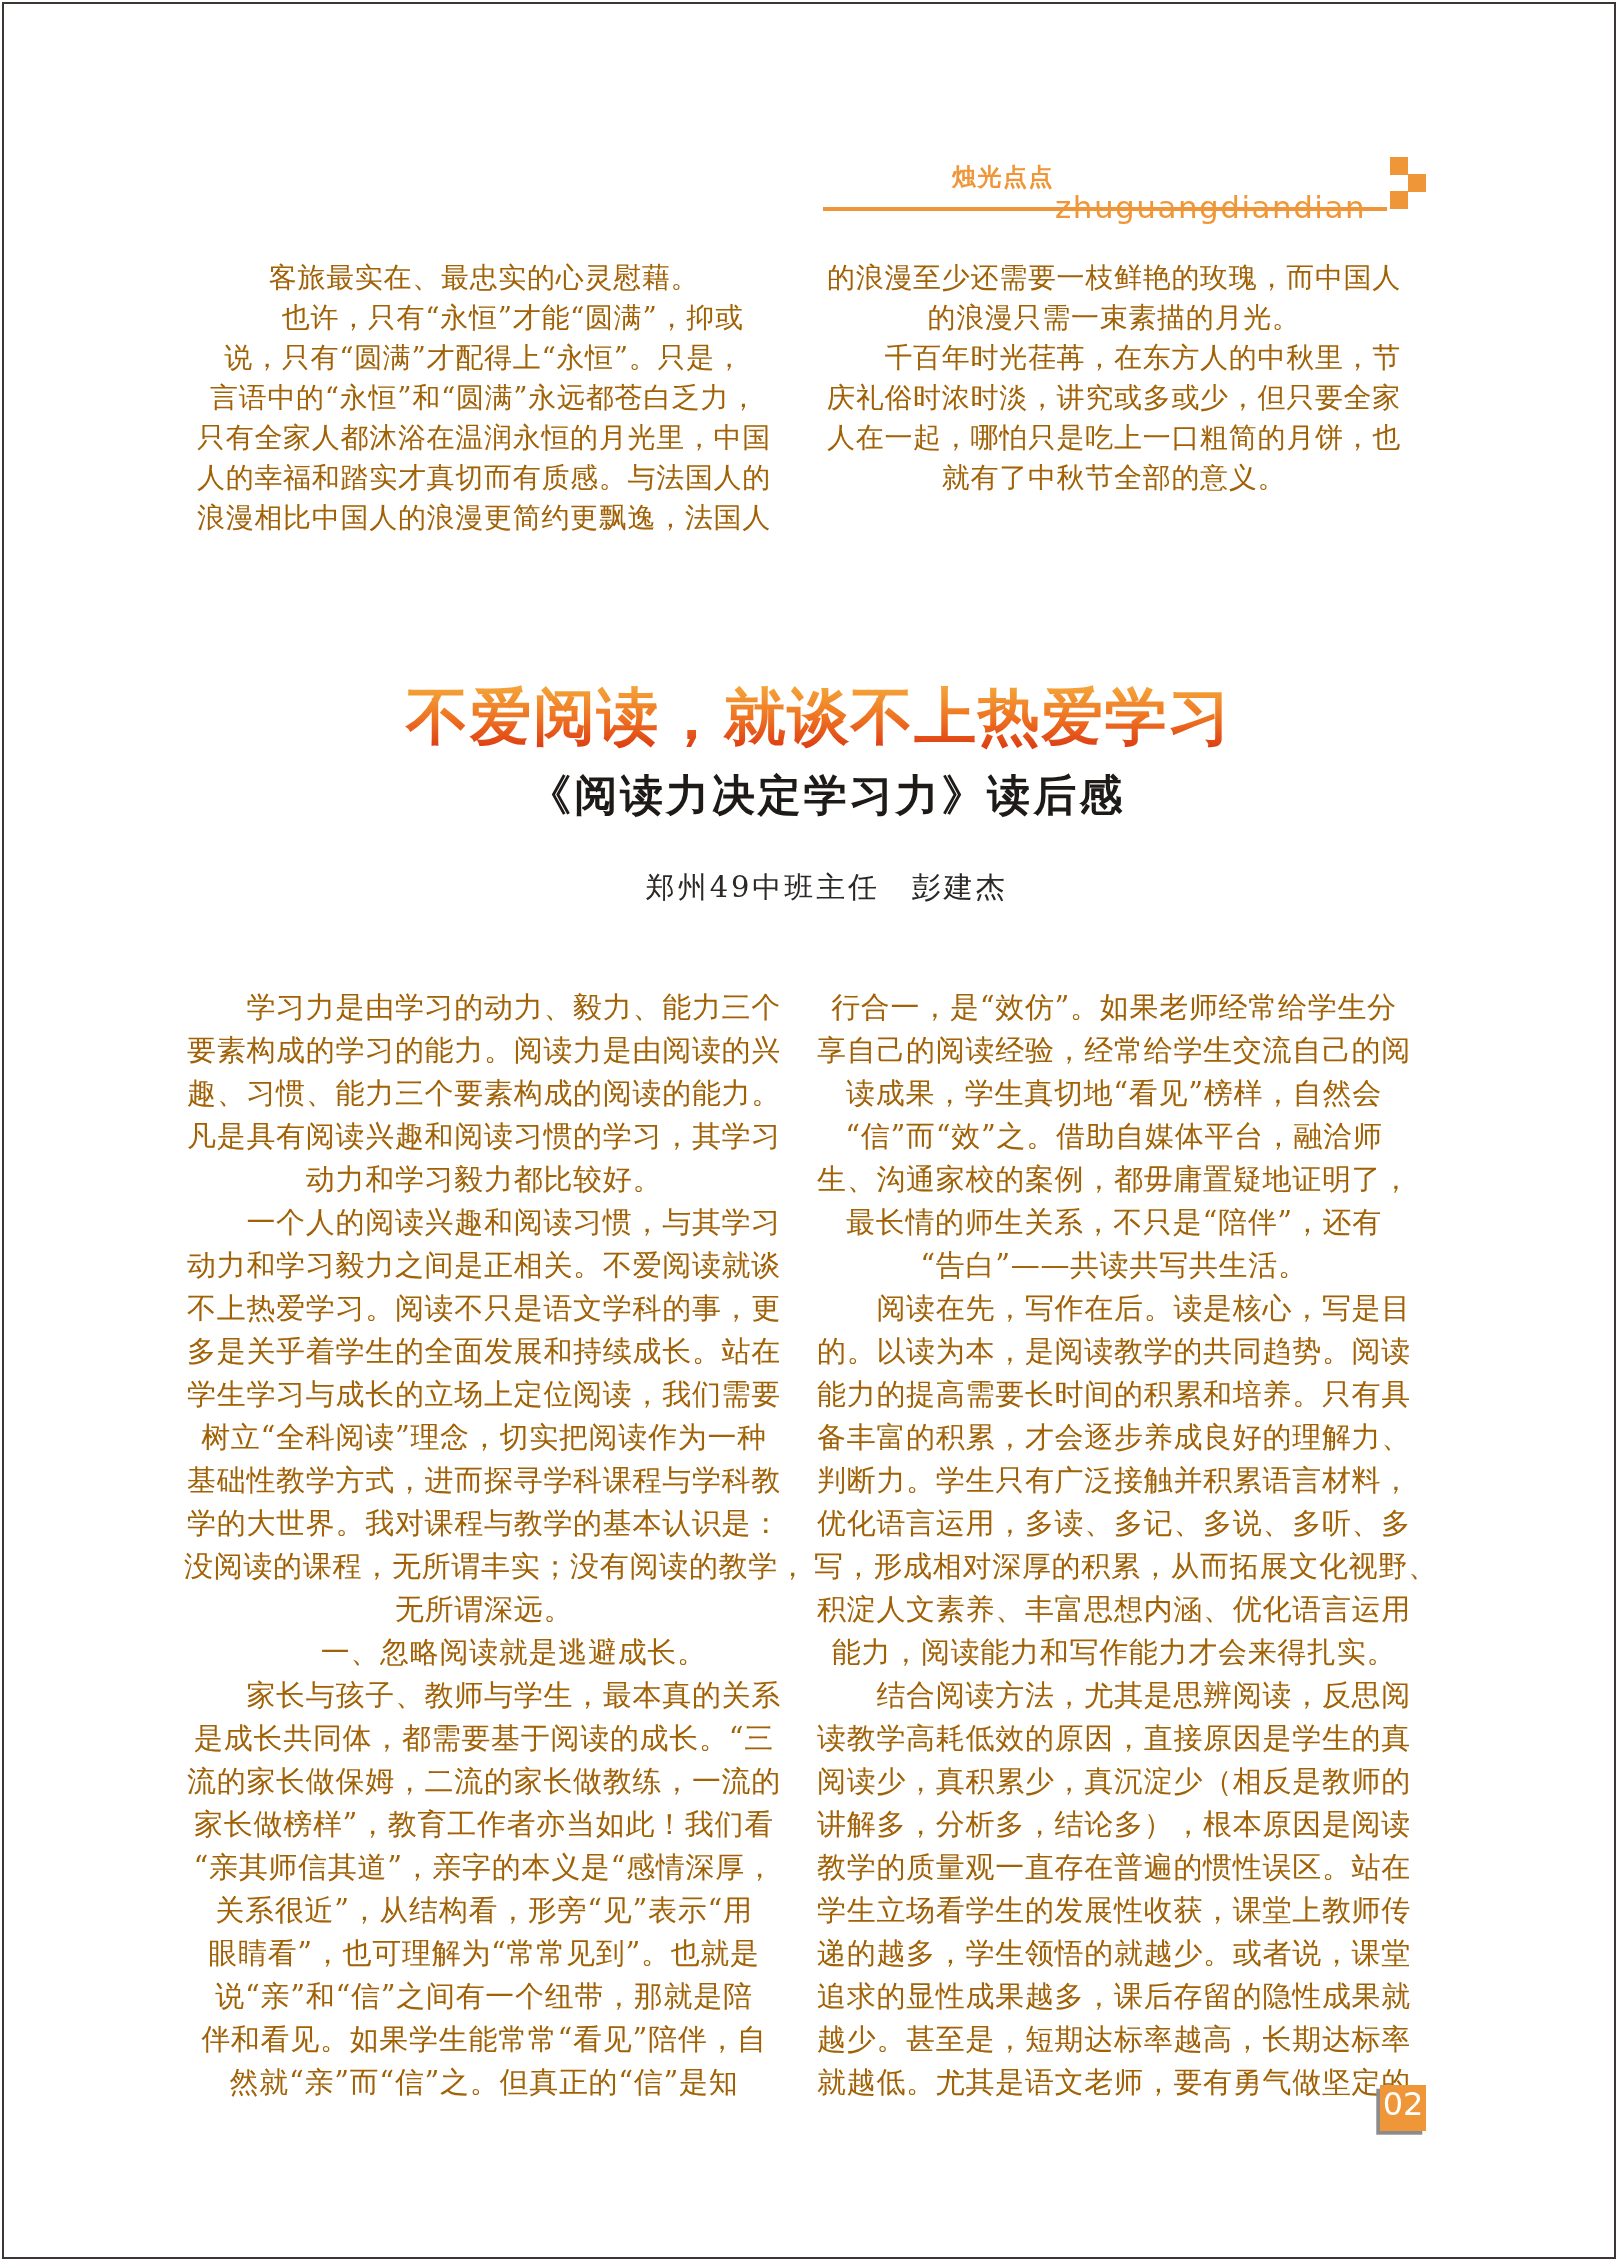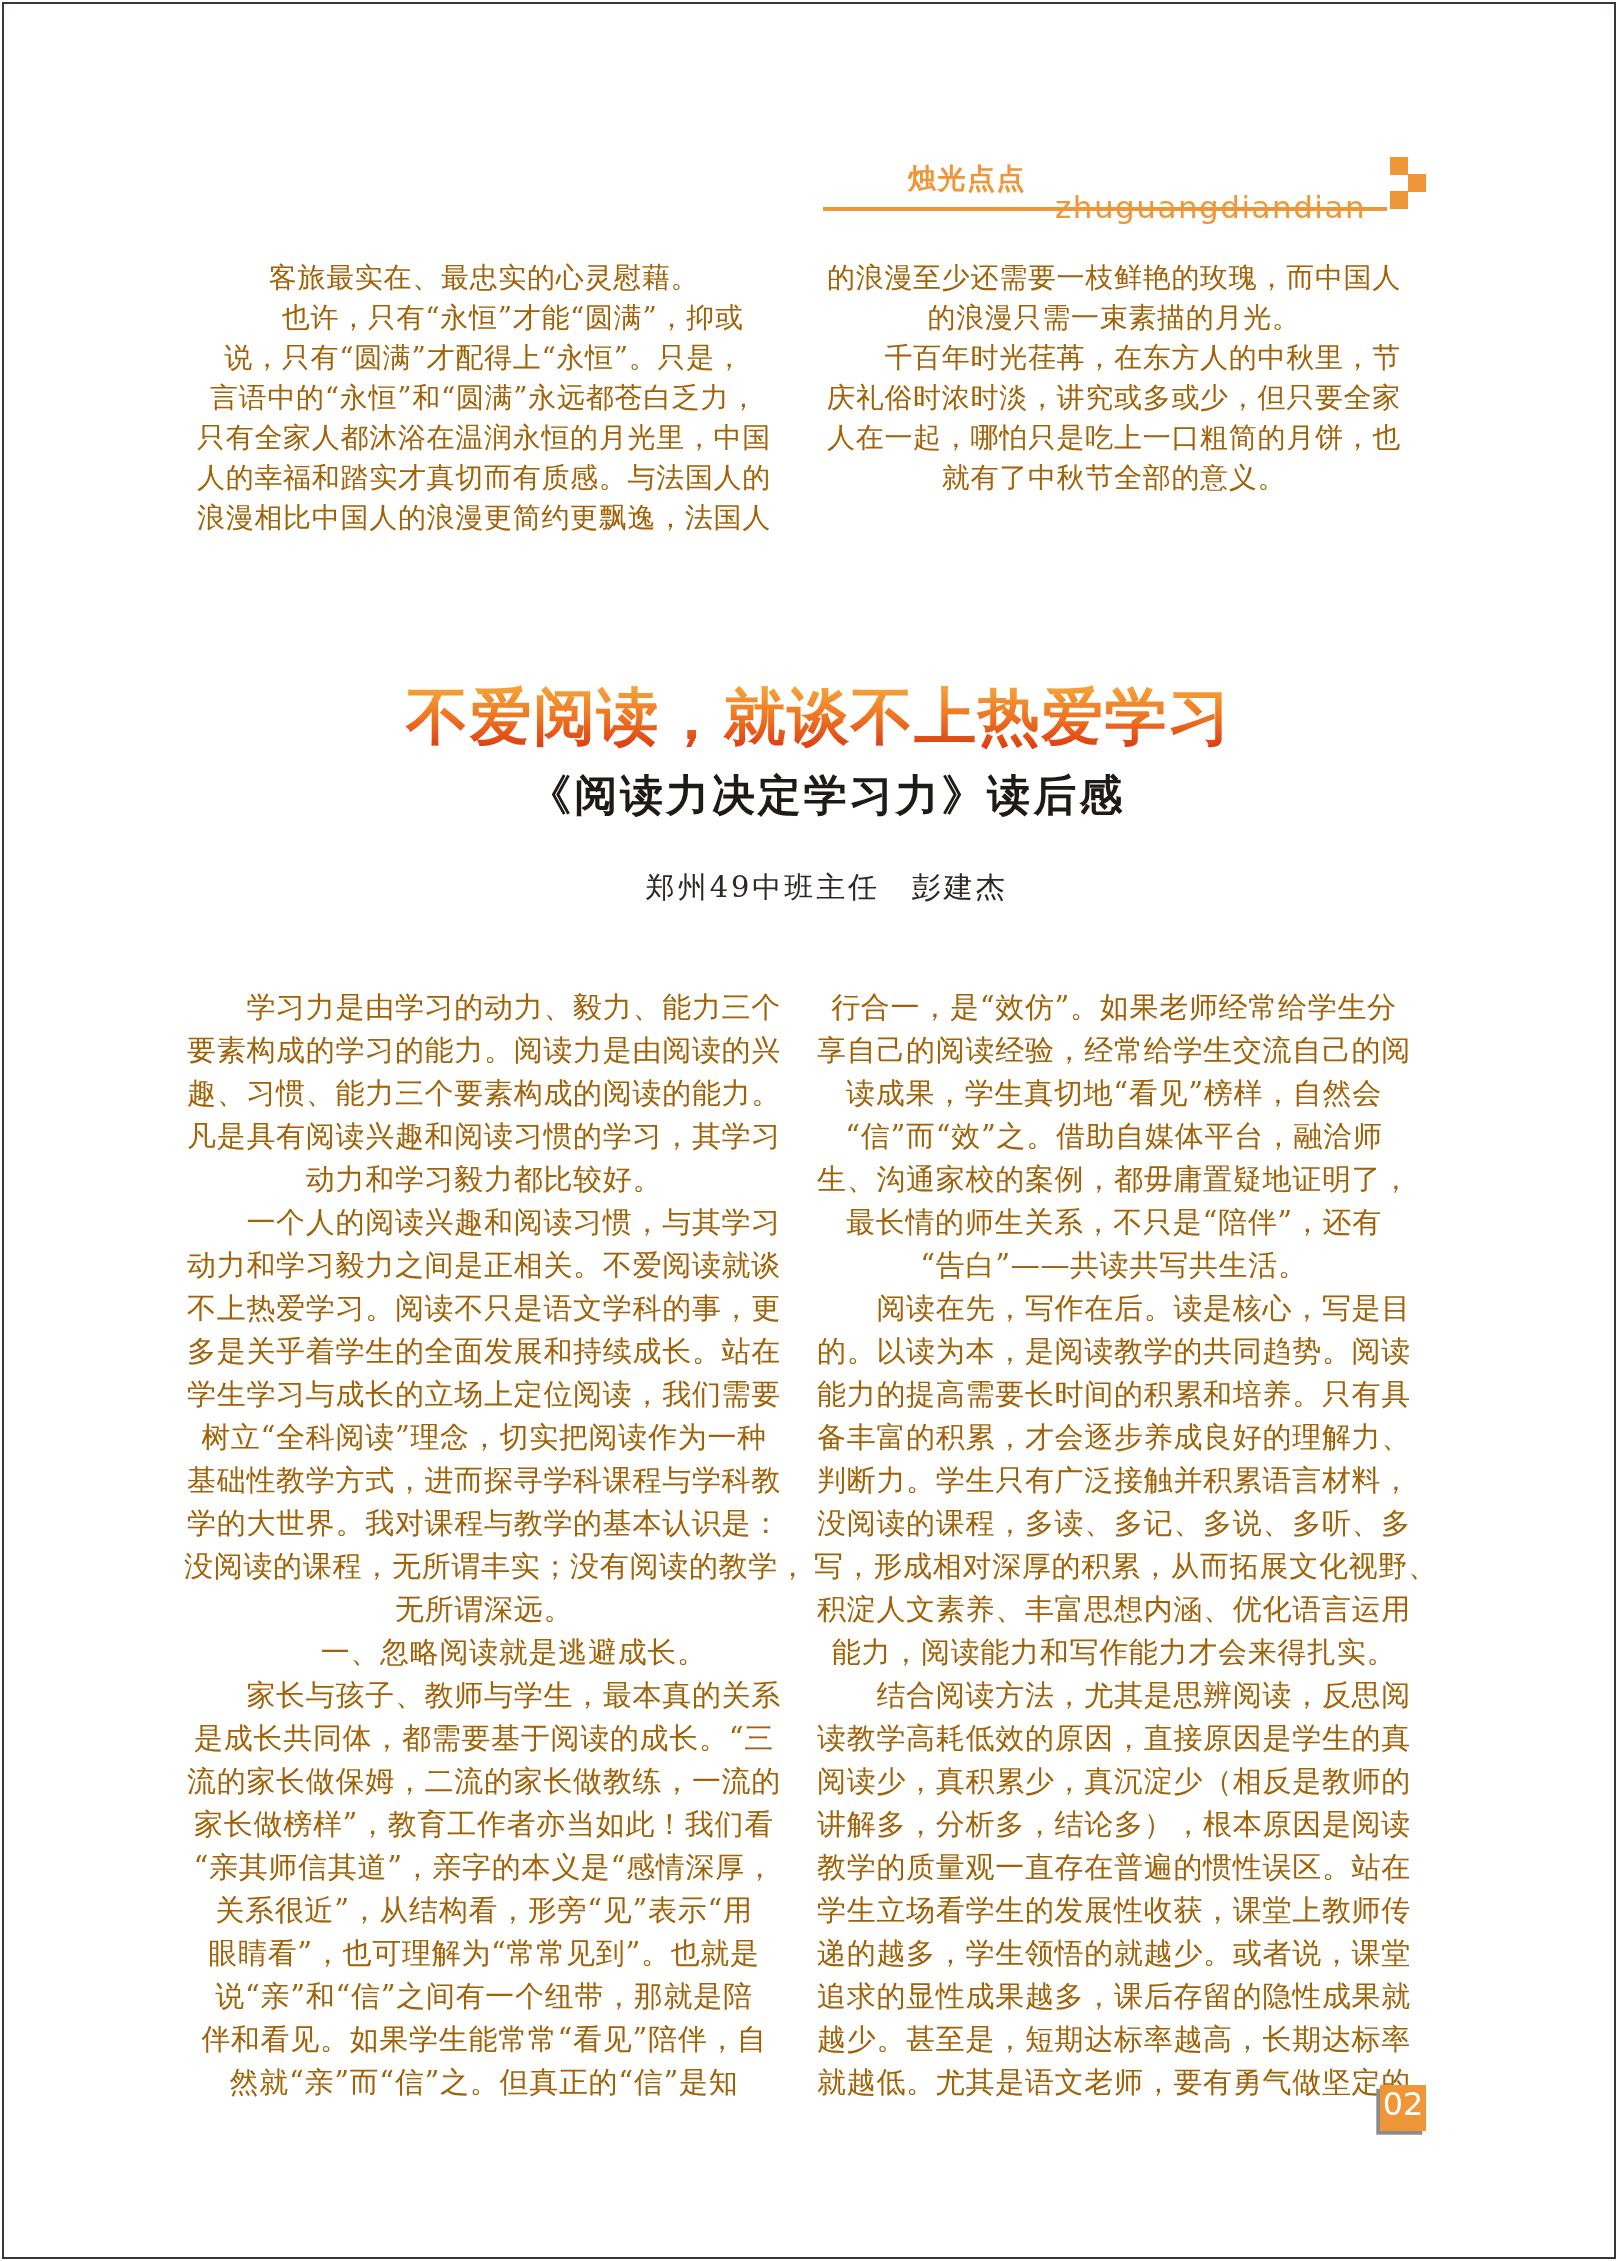--- a/index.html
+++ b/index.html
@@ -7,21 +7,21 @@
     position:relative; width:1618px; height:2261px; background:#ffffff;
     overflow:hidden; font-family:"DejaVu Serif","Liberation Serif",serif;
   }
   .frame {
     position:absolute; left:2.2px; top:1.5px; right:2.2px; bottom:2.2px;
     border:2.9px solid #3b3634; pointer-events:none;
   }
   
   .hrule { position:absolute; left:823px; top:207px; width:564px; height:3.7px; background:#EF9638; }
   .brand-cn {
-    position:absolute; left:908px; top:165px; font-size:28px; line-height:1;
+    position:absolute; left:952px; top:165px; font-size:24px; line-height:1;
     font-weight:bold; color:#EF9638; font-family:"DejaVu Sans","Liberation Sans",sans-serif;
     letter-spacing:1.5px; white-space:pre;
   }
   .brand-py {
     position:absolute; left:1055px; top:178px; font-size:31px; line-height:1;
     color:#EF9638; font-family:"DejaVu Sans","Liberation Sans",sans-serif; letter-spacing:1.5px;margin-top:14px;
   }
   .px-square { position:absolute; width:17.7px; height:17.7px; background:#EF9638; }
   .sq1 { left:1390px; top:157px; }
   .sq2 { left:1408px; top:174px; }
@@ -133,21 +133,21 @@
       <div class="tline">读成果，学生真切地“看见”榜样，自然会</div>
       <div class="tline">“信”而“效”之。借助自媒体平台，融洽师</div>
       <div class="tline">生、沟通家校的案例，都毋庸置疑地证明了，</div>
       <div class="tline">最长情的师生关系，不只是“陪伴”，还有</div>
       <div class="tline">“告白”——共读共写共生活。</div>
       <div class="tline">　　阅读在先，写作在后。读是核心，写是目</div>
       <div class="tline">的。以读为本，是阅读教学的共同趋势。阅读</div>
       <div class="tline">能力的提高需要长时间的积累和培养。只有具</div>
       <div class="tline">备丰富的积累，才会逐步养成良好的理解力、</div>
       <div class="tline">判断力。学生只有广泛接触并积累语言材料，</div>
-      <div class="tline">没阅读的课程，多读、多记、多说、多听、多</div>
+      <div class="tline">优化语言运用，多读、多记、多说、多听、多</div>
       <div class="tline">写，形成相对深厚的积累，从而拓展文化视野、</div>
       <div class="tline">积淀人文素养、丰富思想内涵、优化语言运用</div>
       <div class="tline">能力，阅读能力和写作能力才会来得扎实。</div>
       <div class="tline">　　结合阅读方法，尤其是思辨阅读，反思阅</div>
       <div class="tline">读教学高耗低效的原因，直接原因是学生的真</div>
       <div class="tline">阅读少，真积累少，真沉淀少（相反是教师的</div>
       <div class="tline">讲解多，分析多，结论多），根本原因是阅读</div>
       <div class="tline">教学的质量观一直存在普遍的惯性误区。站在</div>
       <div class="tline">学生立场看学生的发展性收获，课堂上教师传</div>
       <div class="tline">递的越多，学生领悟的就越少。或者说，课堂</div>

